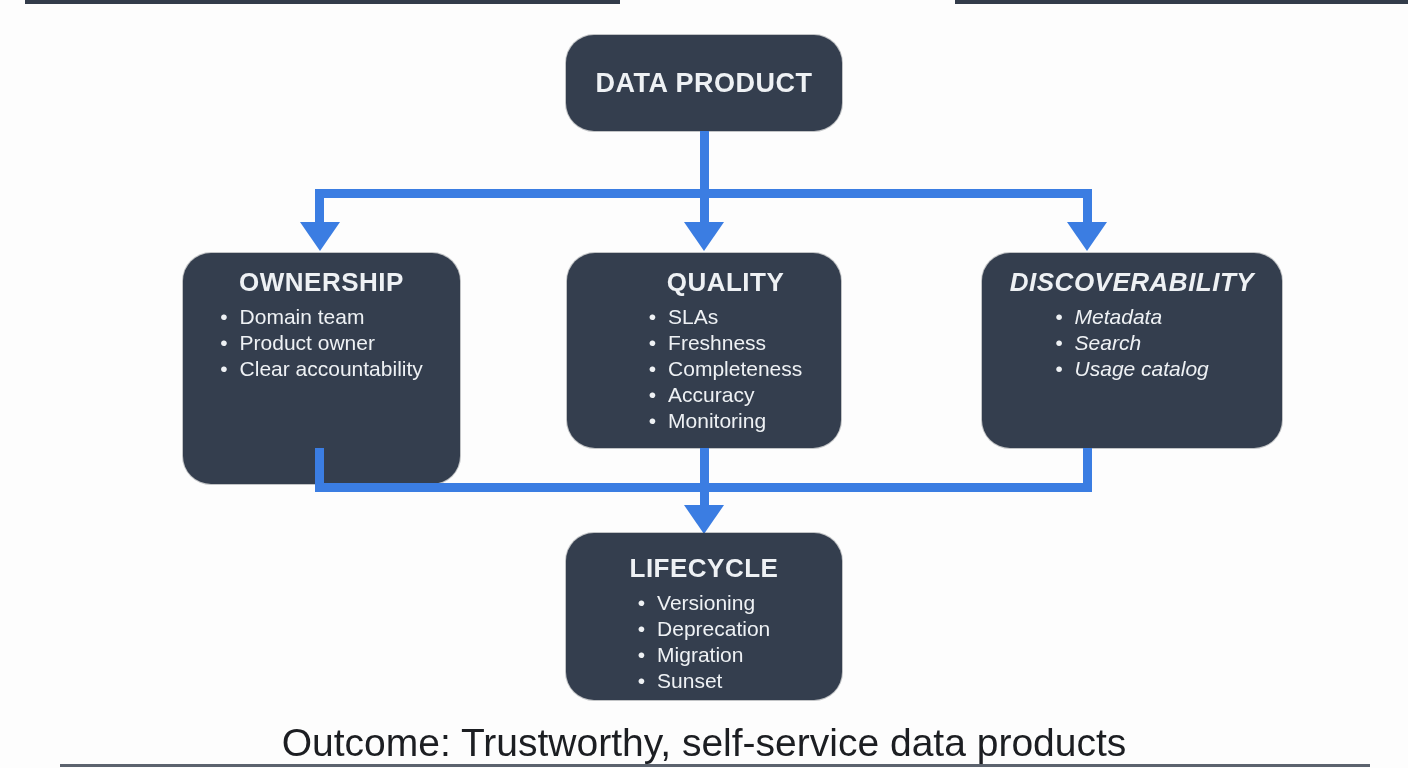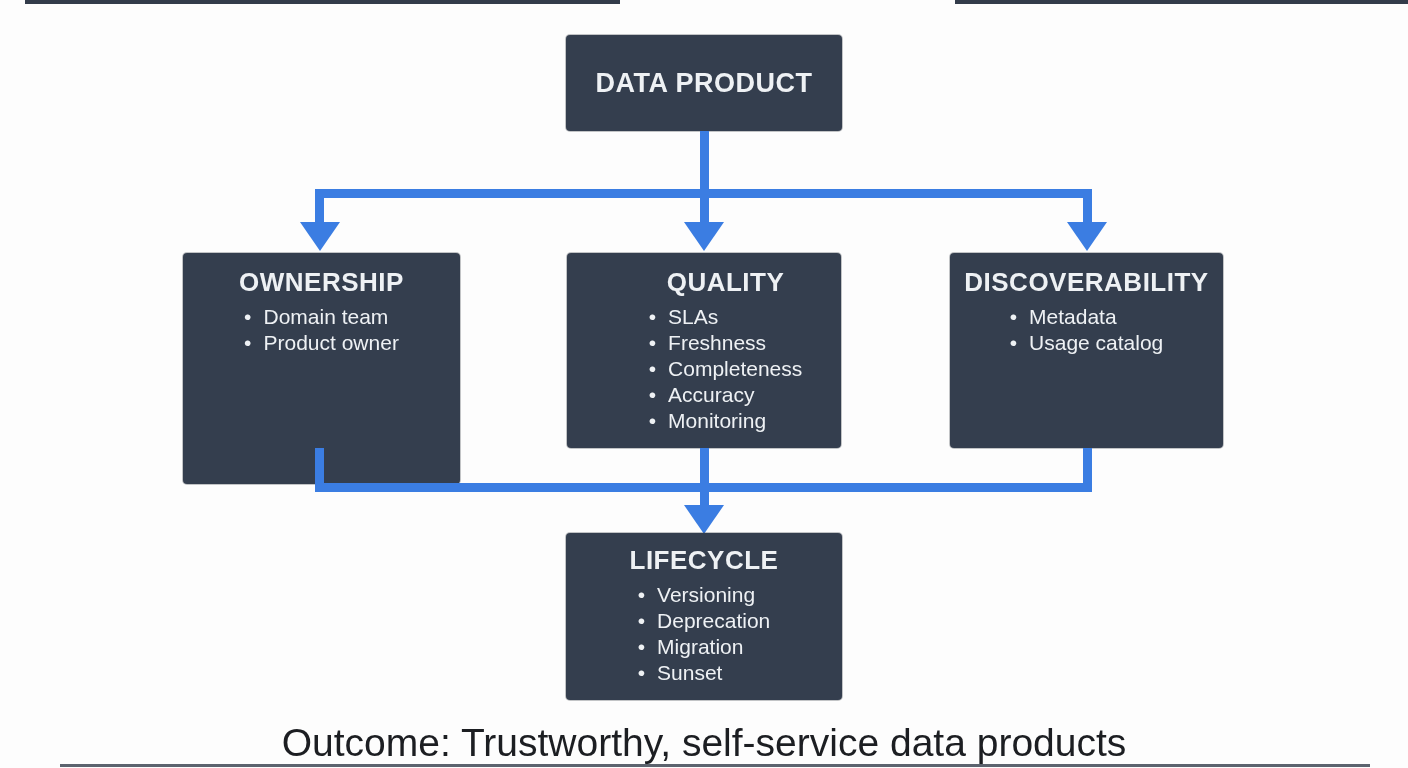--- a/index.html
+++ b/index.html
@@ -22,39 +22,39 @@
   .edge{position:absolute;background:var(--edge_artifact);}
   .edge.top-a{left:25px;top:0;width:595px;height:4px;}
   .edge.top-b{left:955px;top:0;width:453px;height:4px;}
   .edge.bottom{left:60px;top:764px;width:1310px;height:3px;opacity:.8;}
 
   
   .node{
     position:absolute;
     background:var(--box_bg);
     color:var(--box_text);
-    border-radius:4px;
+    border-radius:28px;
     box-shadow:0 0 0 1px rgba(20,26,35,.25);
   }
   .node-title{
     text-align:center;
     font-size:26px;
     font-weight:600;
     letter-spacing:.5px;
     color:var(--box_text);
   }
   .node.root{left:566px;top:35px;width:276px;height:96px;display:flex;align-items:center;justify-content:center;}
   .node.root .node-title{font-size:27px;}
 
   .node.card{padding-top:14px;}
   .node.card .node-title{margin-bottom:6px;}
   .node.card-ownership{left:183px;top:253px;width:277px;height:231px;}
   .node.card-quality{left:567px;top:253px;width:274px;height:195px;padding-left:43px;}
-  .node.card-discoverability{left:950px;top:253px;width:273px;height:195px;}
-  .node.card-lifecycle{left:566px;top:533px;width:276px;height:167px;padding-top:12px;}
+  .node.card-discoverability{left:982px;top:253px;width:300px;height:195px;font-style:italic;}
+  .node.card-lifecycle{left:566px;top:533px;width:276px;height:167px;padding-top:20px;}
 
   ul.bullets{
     list-style:none;
     display:table;          
     margin:2px auto;
     font-size:21px;
     line-height:26px;
   }
   ul.bullets li{white-space:nowrap;}
   ul.bullets li::before{
@@ -115,38 +115,40 @@
   <div class="conn c-drop-right"></div>
   <div class="arrowhead ah-left"></div>
   <div class="arrowhead ah-center"></div>
   <div class="arrowhead ah-right"></div>
 
   <div class="node card card-ownership">
     <div class="node-title">OWNERSHIP</div>
     <ul class="bullets">
         <li>Domain team</li>
         <li>Product owner</li>
+        <li>Clear accountability</li>
       </ul>
   </div>
 
   <div class="node card card-quality">
     <div class="node-title">QUALITY</div>
     <ul class="bullets">
         <li>SLAs</li>
         <li>Freshness</li>
         <li>Completeness</li>
         <li>Accuracy</li>
         <li>Monitoring</li>
       </ul>
   </div>
 
   <div class="node card card-discoverability">
     <div class="node-title">DISCOVERABILITY</div>
     <ul class="bullets">
         <li>Metadata</li>
+        <li>Search</li>
         <li>Usage catalog</li>
       </ul>
   </div>
 
   <div class="conn c-rise-left"></div>
   <div class="conn c-rise-center"></div>
   <div class="conn c-rise-right"></div>
   <div class="conn c-hline-bottom"></div>
   <div class="conn c-stem-bottom"></div>
   <div class="arrowhead ah-bottom"></div>

